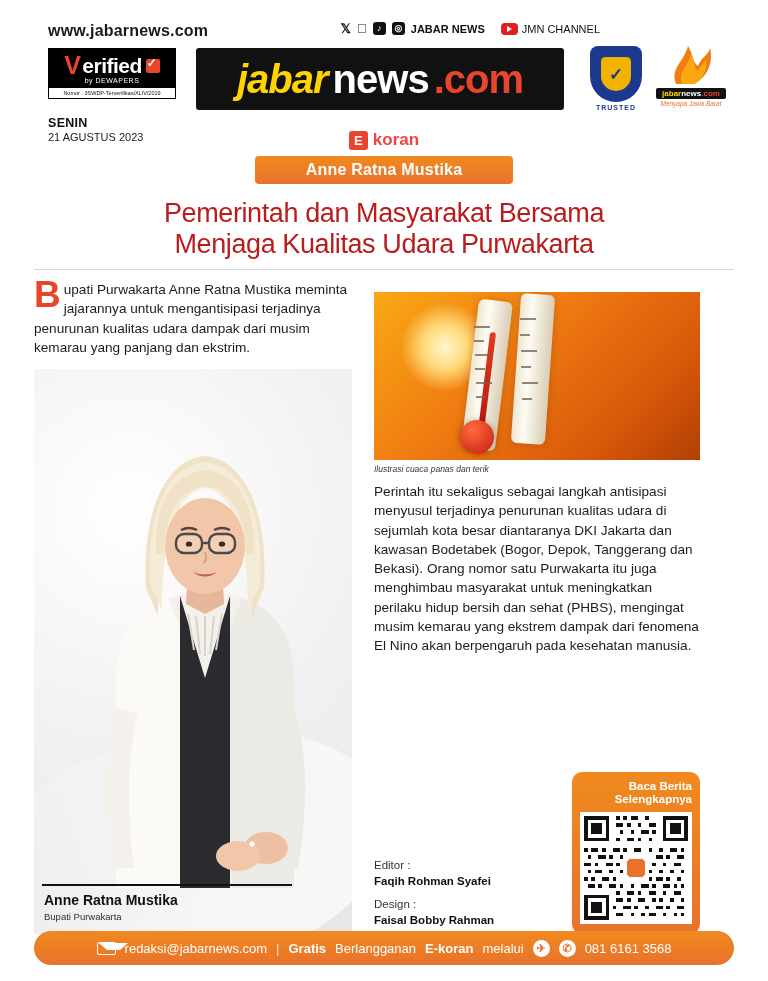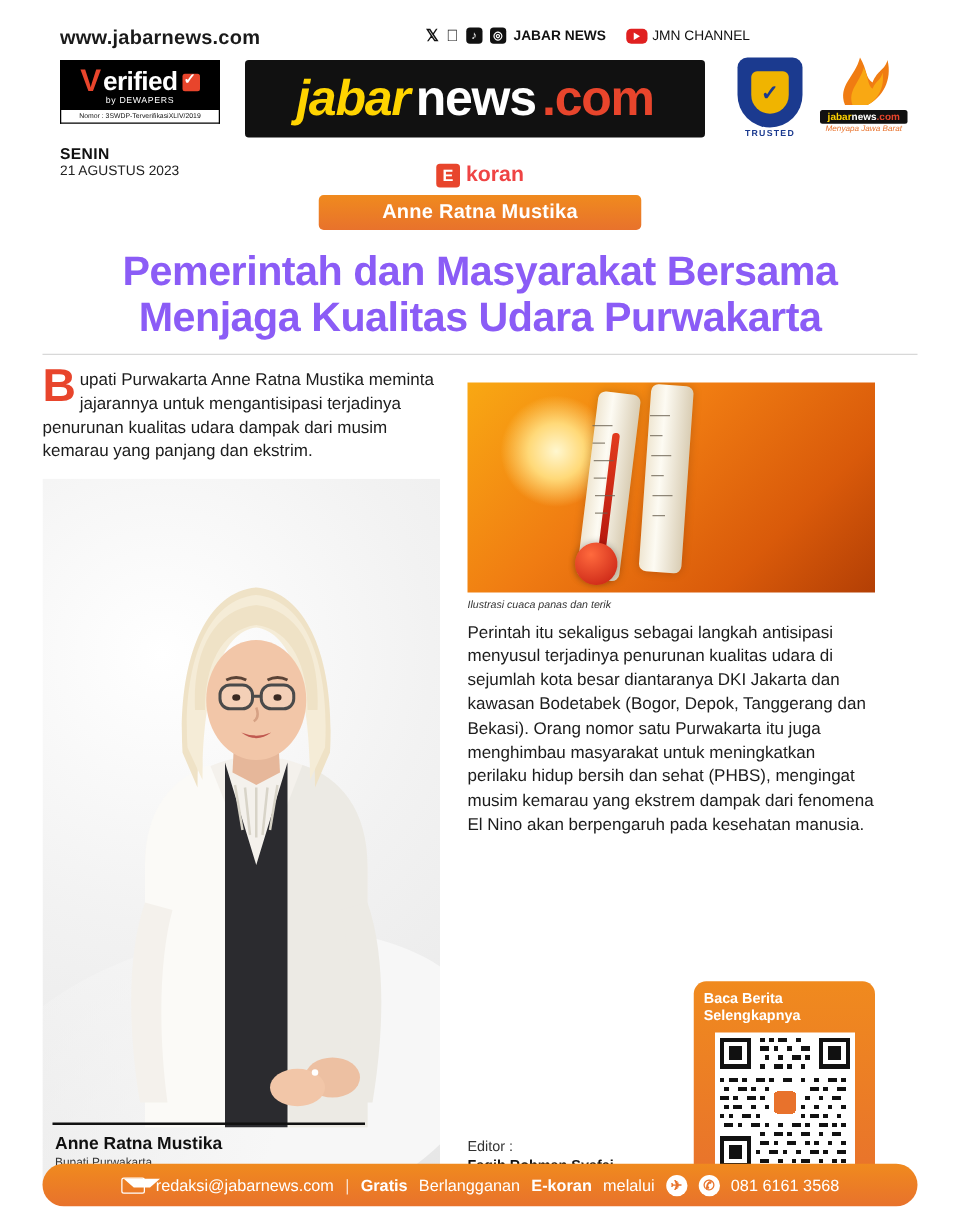--- a/index.html
+++ b/index.html
@@ -211,24 +211,24 @@
     border-radius: 4px;
     color: #fff; font-size: 16px; font-weight: bold;
     display: flex; align-items: center; justify-content: center;
     letter-spacing: 0.2px;
   }
 
   
   .headline {
     margin: 14px 34px 0 34px;
     text-align: center;
-    font-size: 33px;
+    font-size: 27px;
     line-height: 1.13;
-    font-weight: bold;
-    color: #8b5cf6;
+    font-weight: normal;
+    color: #b91c1c;
     letter-spacing: -0.4px;
   }
   .rule {
     margin: 10px 34px 0 34px;
     height: 1px; background: #d8d8d8;
   }
 
   
   .content {
     position: relative;
@@ -339,25 +339,25 @@
     font-size: 8.5px; font-style: italic; color: #333;
     margin-top: 4px;
   }
 
   .right-body { margin-top: 8px; }
 
   
   .qr-panel {
     position: absolute;
     right: 0; bottom: 0;
-    width: 145px;
+    width: 128px;
     background: linear-gradient(180deg,#f08a1e,#e8722c);
     border-radius: 10px;
     padding: 8px 8px 10px 8px;
-    text-align: left;
+    text-align: right;
   }
   .qr-title {
     color: #fff; font-size: 11.5px; font-weight: bold; line-height: 1.15;
     margin-bottom: 6px;
   }
   .qr-box {
     width: 112px; height: 112px;
     background: #fff; margin: 0 auto;
     padding: 4px;
   }
@@ -568,20 +568,24 @@
         </div>
       </div>
       <div class="photo-caption">Ilustrasi cuaca panas dan terik</div>
 
       <p class="para right-body">Perintah itu sekaligus sebagai langkah antisipasi menyusul terjadinya penurunan kualitas udara di sejumlah kota besar diantaranya DKI Jakarta dan kawasan Bodetabek (Bogor, Depok, Tanggerang dan Bekasi). Orang nomor satu Purwakarta itu juga menghimbau masyarakat untuk meningkatkan perilaku hidup bersih dan sehat (PHBS), mengingat musim kemarau yang ekstrem dampak dari fenomena El Nino akan berpengaruh pada kesehatan manusia.</p>
 
       <div class="credits">
         <div class="grp">
           <div class="lbl">Editor :</div>
           <div class="val">Faqih Rohman Syafei</div>
+        </div>
+        <div class="grp">
+          <div class="lbl">Design :</div>
+          <div class="val">Faisal Bobby Rahman</div>
         </div>
       </div>
 
       <div class="qr-panel">
         <div class="qr-title">
           <div>Baca Berita</div>
           <div>Selengkapnya</div>
         </div>
         <div class="qr-box">
           <svg class="qr-canvas" viewBox="0 0 29 29" shape-rendering="crispEdges">

